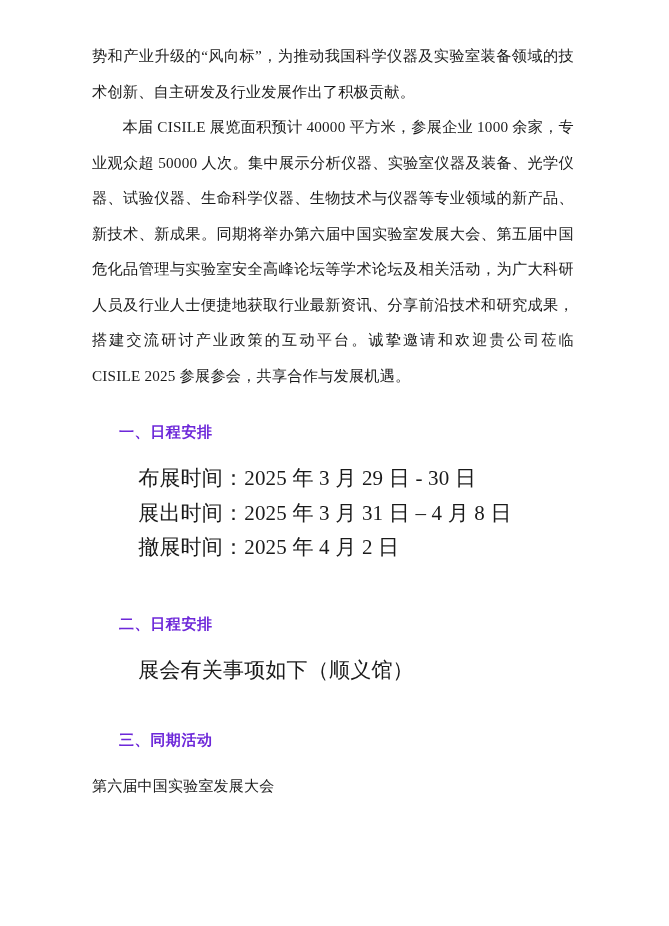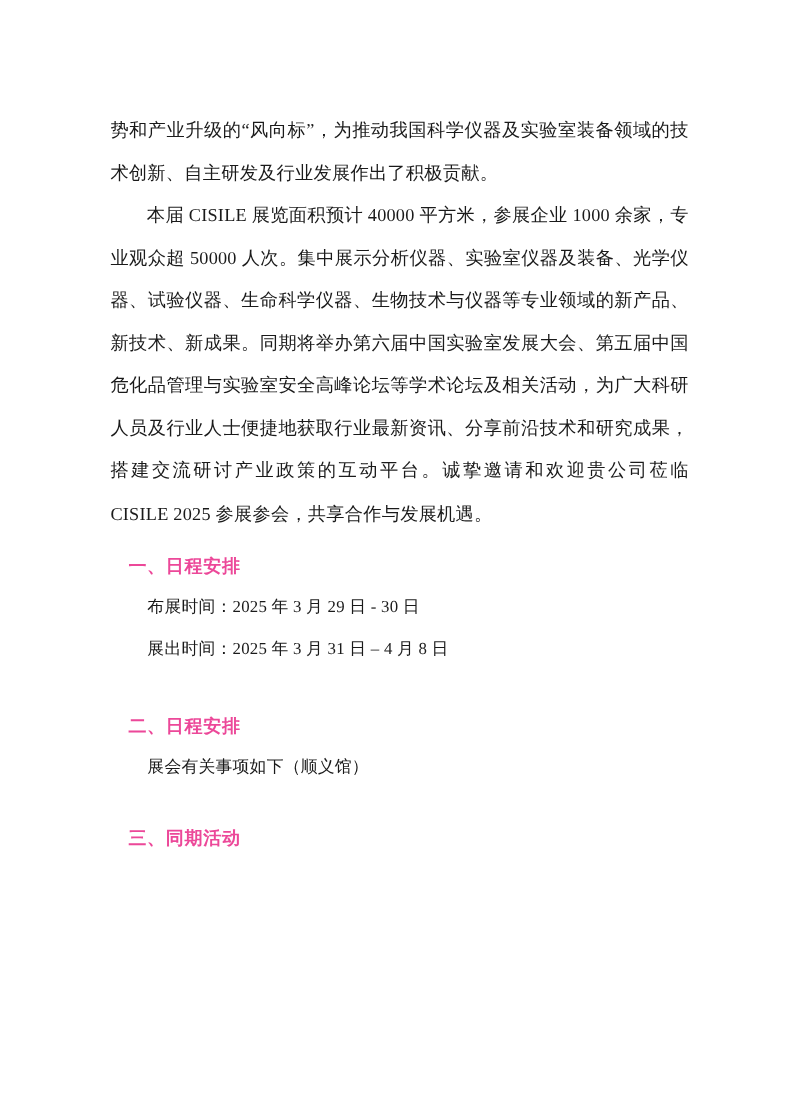--- a/index.html
+++ b/index.html
@@ -13,21 +13,21 @@
     font-family: "Liberation Serif", "DejaVu Serif", serif;
     color: #000000;
     -webkit-font-smoothing: antialiased;
   }
   .page {
     position: relative;
     width: 669px;
     height: 869px;
     background: #ffffff;
     box-sizing: border-box;
-    padding: 91px 95px 40px 92px;
+    padding: 38px 95px 40px 92px;
   }
   .body-text {
     font-size: 15.2px;
     line-height: 35.5px;
     text-align: justify;
     text-justify: inter-ideograph;
     letter-spacing: 0.2px;
     color: #1a1a1a;
   }
   .para {
@@ -37,26 +37,26 @@
   .para.indent {
     text-indent: 2em;
   }
 
   .heading {
     font-family: Liberation Serif, serif;
     font-weight: bold;
     font-size: 15px;
     line-height: 34px;
     letter-spacing: 0.6px;
-    color: #ec4899;
-    margin: 0;
+    color: #6d28d9;
+    margin: 12px;
     text-indent: 1em;
   }
   .sub-line {
-    font-size: 14px;
+    font-size: 21px;
     line-height: 34.5px;
     color: #1a1a1a;
     margin: 0;
     text-indent: 2.2em;
     letter-spacing: 0.2px;
   }
   .plain-line {
     font-size: 15px;
     line-height: 34.5px;
     color: #1a1a1a;
@@ -79,28 +79,30 @@
     <p class="para indent">本届 CISILE 展览面积预计 40000 平方米，参展企业 1000 余家，专业观众超 50000 人次。集中展示分析仪器、实验室仪器及装备、光学仪器、试验仪器、生命科学仪器、生物技术与仪器等专业领域的新产品、新技术、新成果。同期将举办第六届中国实验室发展大会、第五届中国危化品管理与实验室安全高峰论坛等学术论坛及相关活动，为广大科研人员及行业人士便捷地获取行业最新资讯、分享前沿技术和研究成果，搭建交流研讨产业政策的互动平台。诚挚邀请和欢迎贵公司莅临 CISILE 2025 参展参会，共享合作与发展机遇。</p>
 
   </div>
 
   <div class="spacer-10"></div>
 
   <div>
     <p class="heading">一、日程安排</p>
     <p class="sub-line">布展时间：2025 年 3 月 29 日 - 30 日</p>
     <p class="sub-line">展出时间：2025 年 3 月 31 日 – 4 月 8 日</p>
+    <p class="sub-line">撤展时间：2025 年 4 月 2 日</p>
   </div>
 
   <div class="spacer-26"></div>
 
   <div>
     <p class="heading">二、日程安排</p>
     <p class="sub-line">展会有关事项如下（顺义馆）</p>
   </div>
 
   <div class="spacer-22"></div>
 
   <div>
     <p class="heading">三、同期活动</p>
+    <p class="plain-line">第六届中国实验室发展大会</p>
   </div>
 
 </div>
 
 </body></html>

